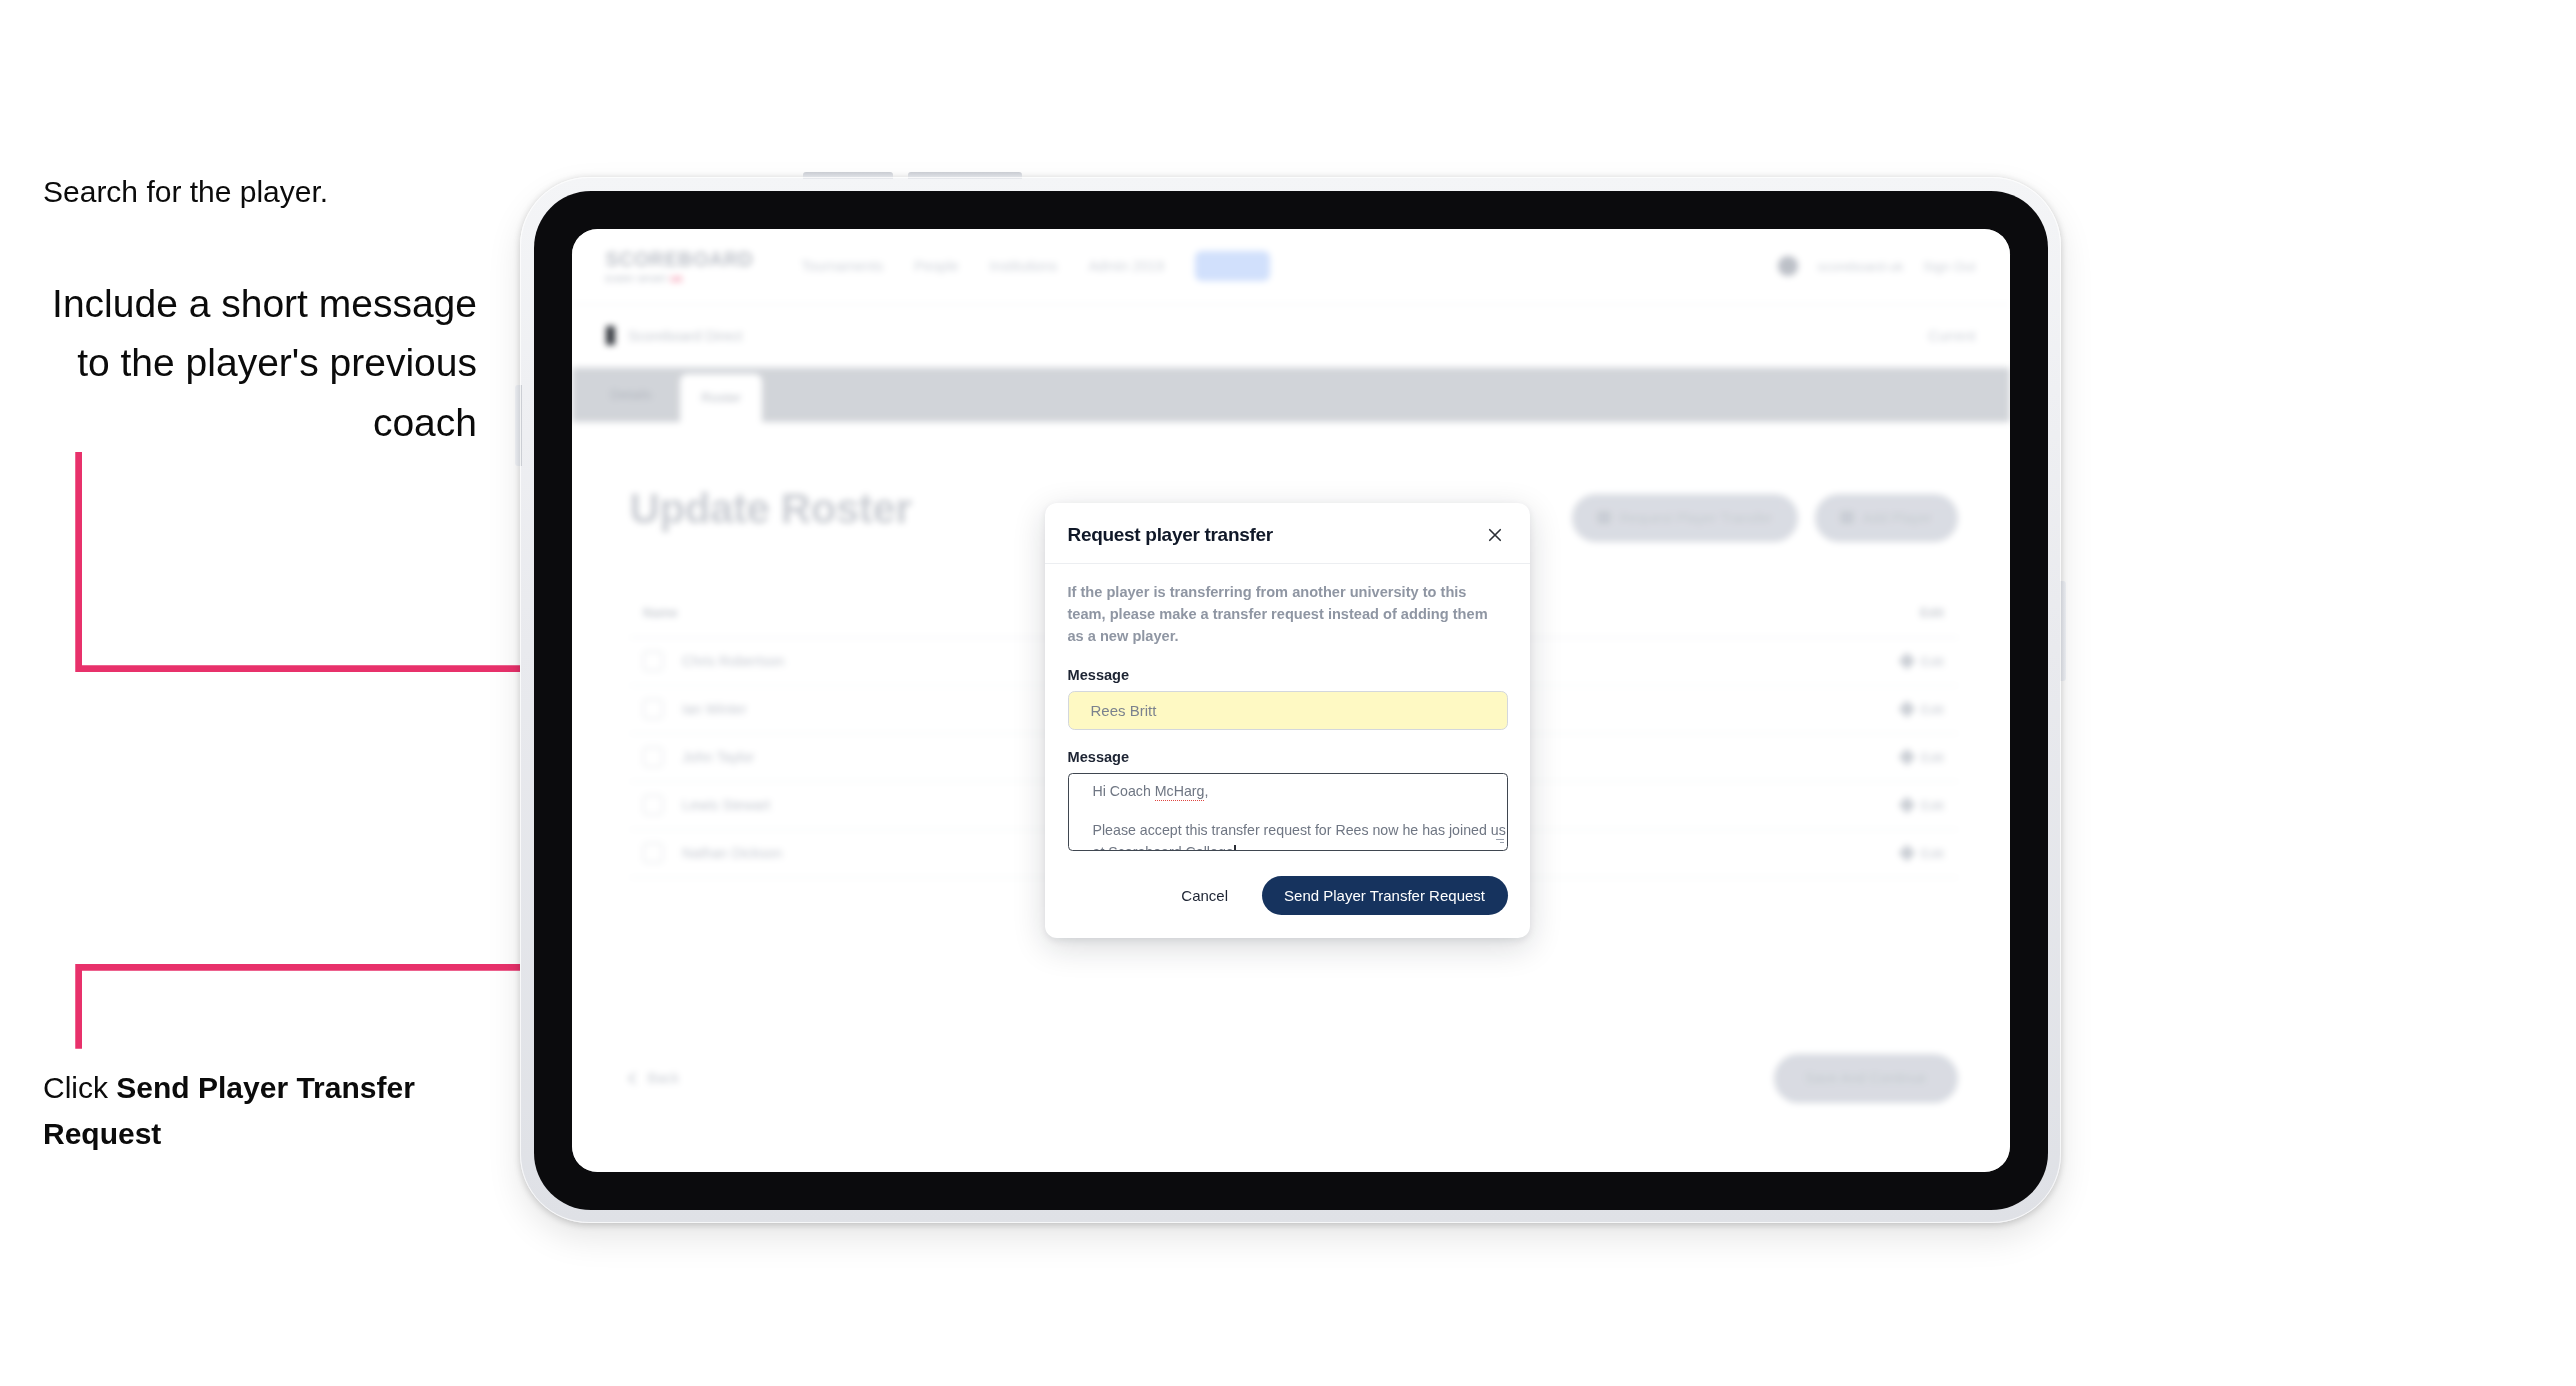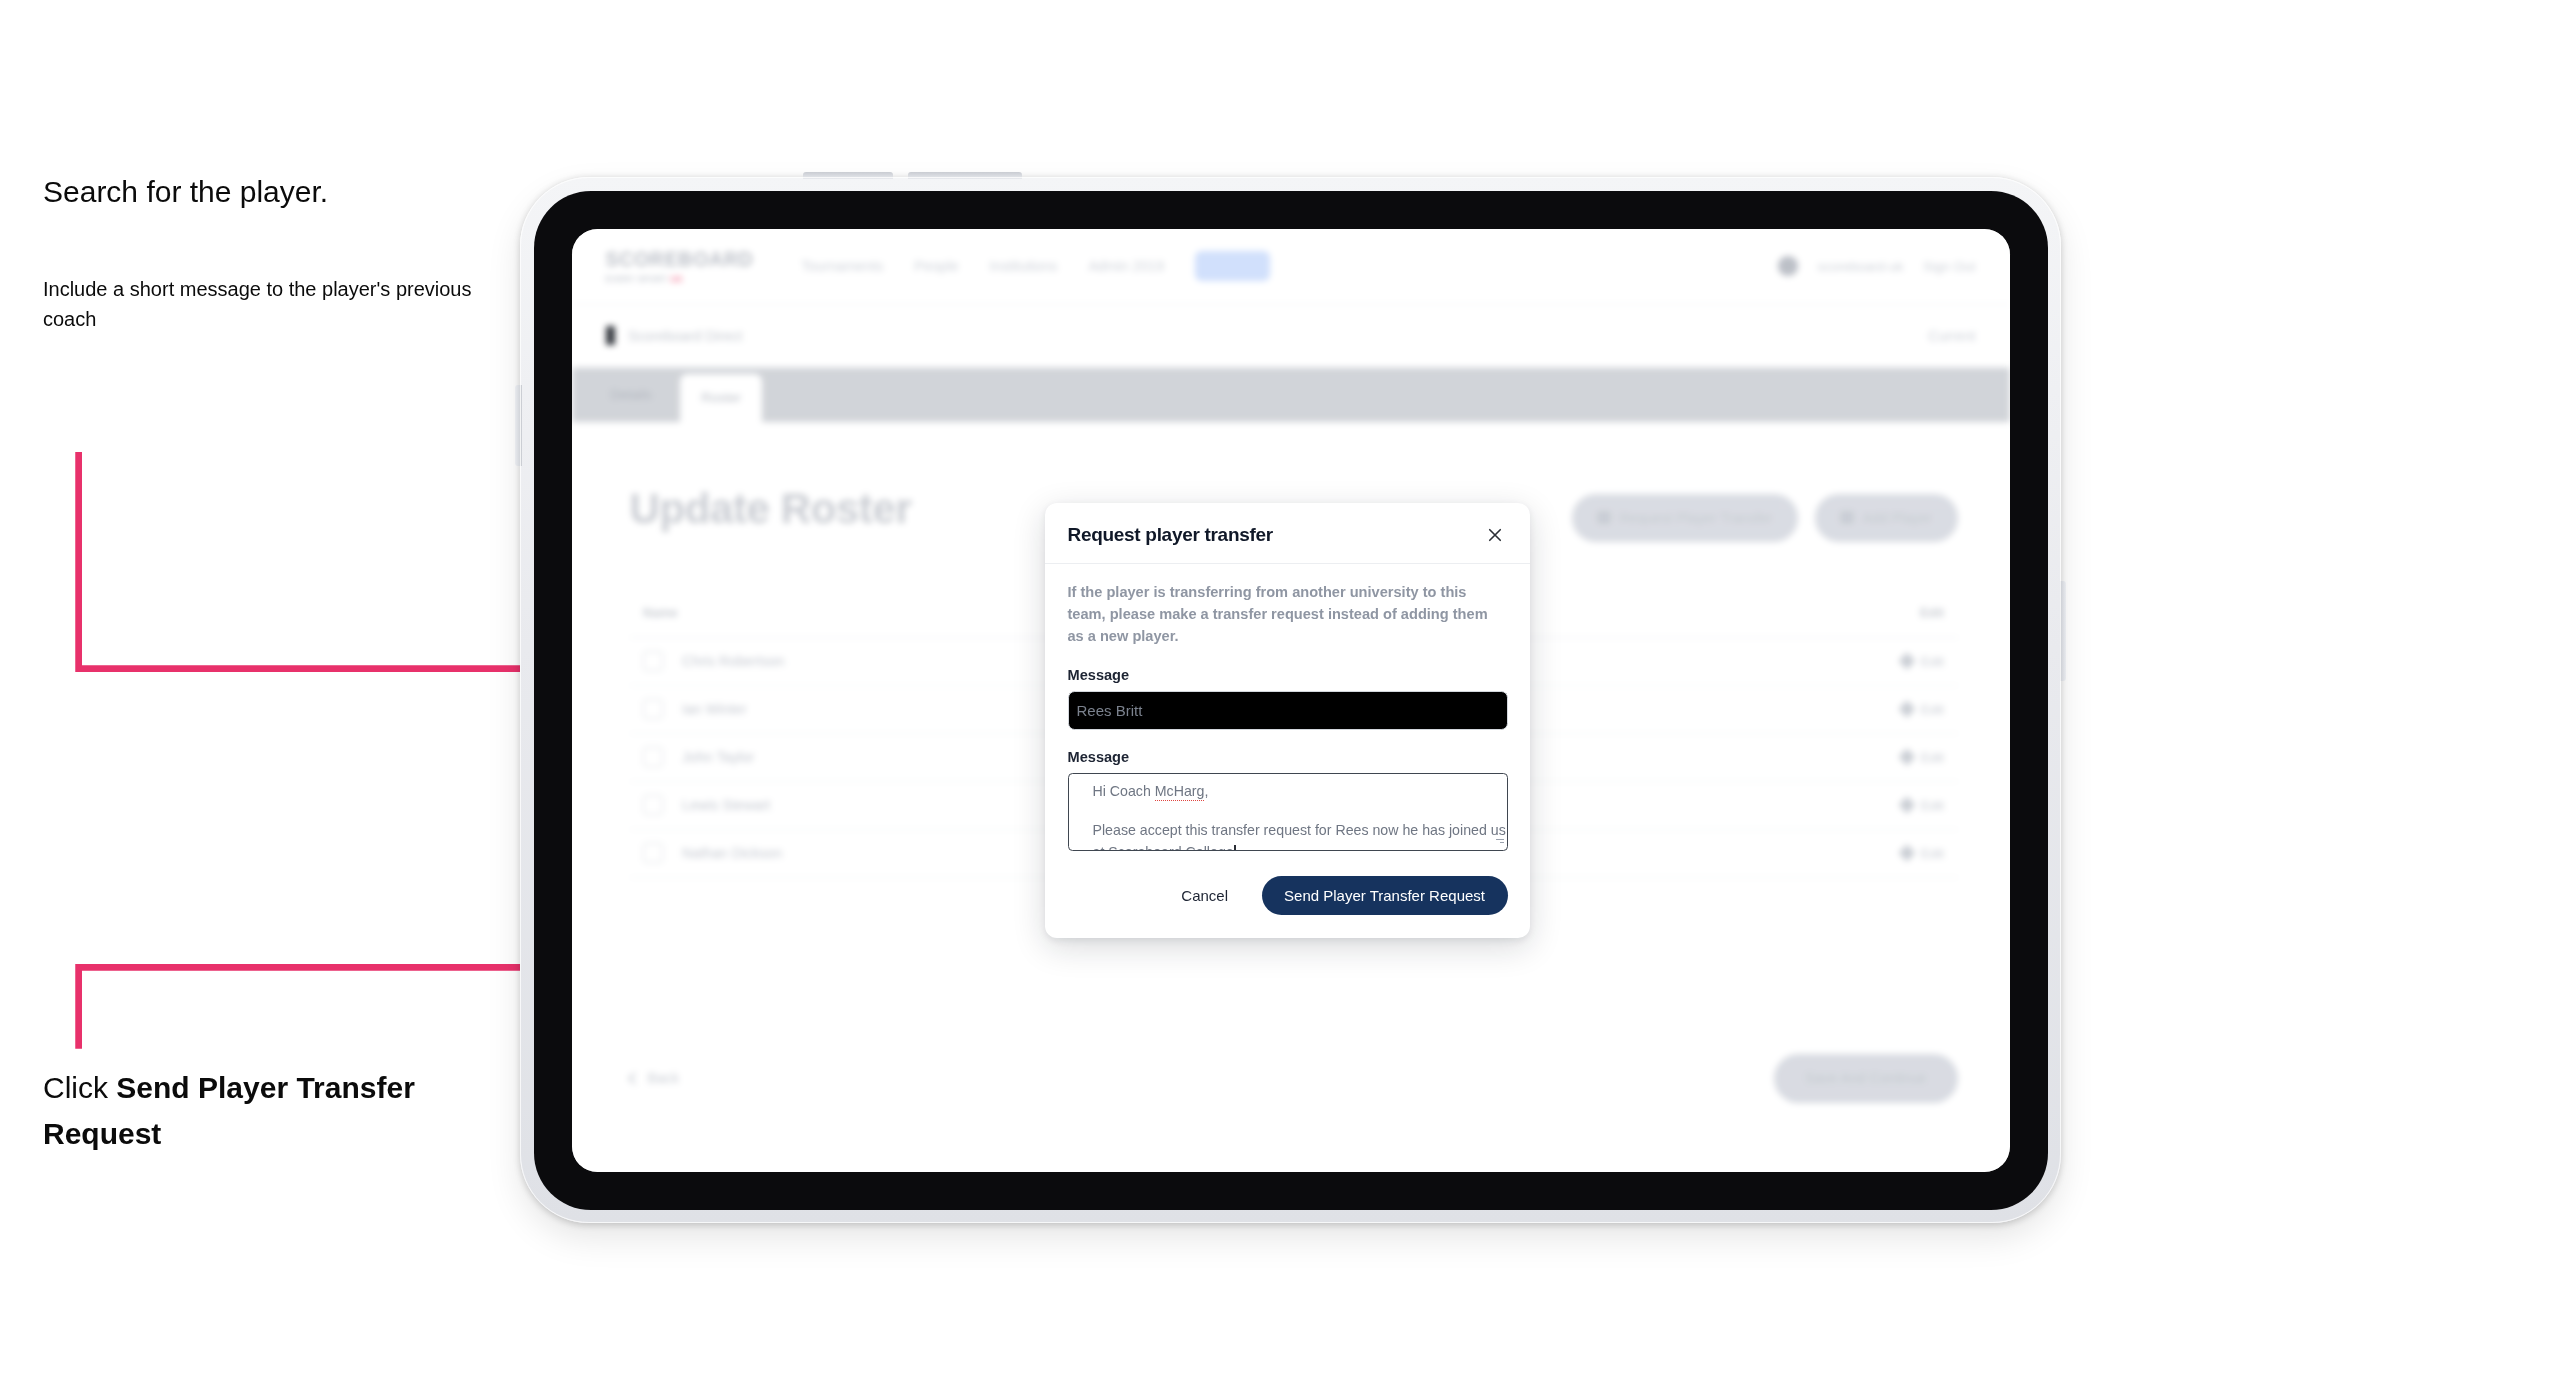--- a/index.html
+++ b/index.html
@@ -12,21 +12,21 @@
   .page { position: relative; width: 2576px; height: 1386px; background: #fff; }
 
   
   .annot {
     position: absolute;
     color: #0b0b0b;
     font-family: Liberation Sans, sans-serif;
     font-weight: 400;
   }
   #annot-search  { left: 43px; top: 173px;  width: 464px; font-size: 30px; line-height: 1.28; }
-  #annot-message { left: 43px; top: 274px;  width: 434px; font-size: 20px; line-height: 1.52; }
+  #annot-message { left: 43px; top: 274px;  width: 434px; font-size: 39px; line-height: 1.52; text-align: right; }
   #annot-click   { left: 43px; top: 1065px; width: 449px; font-size: 30px; line-height: 1.52; }
   #annot-click .b { font-weight: 700; }
 
   
   .arrows { position: absolute; left: 0; top: 0; width: 2576px; height: 1386px; pointer-events: none; }
 
   
   .device {
     position: absolute;
     left: 520px; top: 177px;
@@ -146,22 +146,22 @@
   .modal-close {
     margin-left:auto; width:25.5px; height:25.5px; display:flex; align-items:center; justify-content:center;
     cursor:pointer;
   }
   .modal-close svg { display:block; }
   .modal-body { padding:18px 22.5px 9px 22.5px; }
   .modal-desc { font-size:14.6px; line-height:1.5; color:#8f96a3;font-weight:bold; }
   .field-label { font-size:14.6px; font-weight:700; color:#1d2433; margin:19.5px 0 7.5px 0; }
   .player-input {
     width:100%; height:39px; border:0.7px solid #d3d7dd; border-radius:6.7px;
-    background:#000000; color:#7b828e; font-size:15px;
-    padding:0 8px; font-family:"Liberation Sans", sans-serif;
+    background:#fef9c3; color:#7b828e; font-size:15px;
+    padding:0 22px; font-family:"Liberation Sans", sans-serif;
   }
   .msg-box {
     position:relative; width:100%; height:78px;
     border:1.5px solid #3f4650; border-radius:4.5px; background:#fff;
     padding:6.7px 12px; overflow:hidden;
   }
   .msg-line { font-size:14.2px; line-height:1.55; color:#6f7683; white-space:nowrap;margin-left:12px; }
   .msg-line.spaced { margin-top:16.5px; }
   .sp { border-bottom:1.5px dotted #e0443f; padding-bottom:0.7px; }
   .caret { display:inline-block; width:1.5px; height:14.2px; background:#2b2f36; vertical-align:-2.2px; margin-left:0.7px; }

